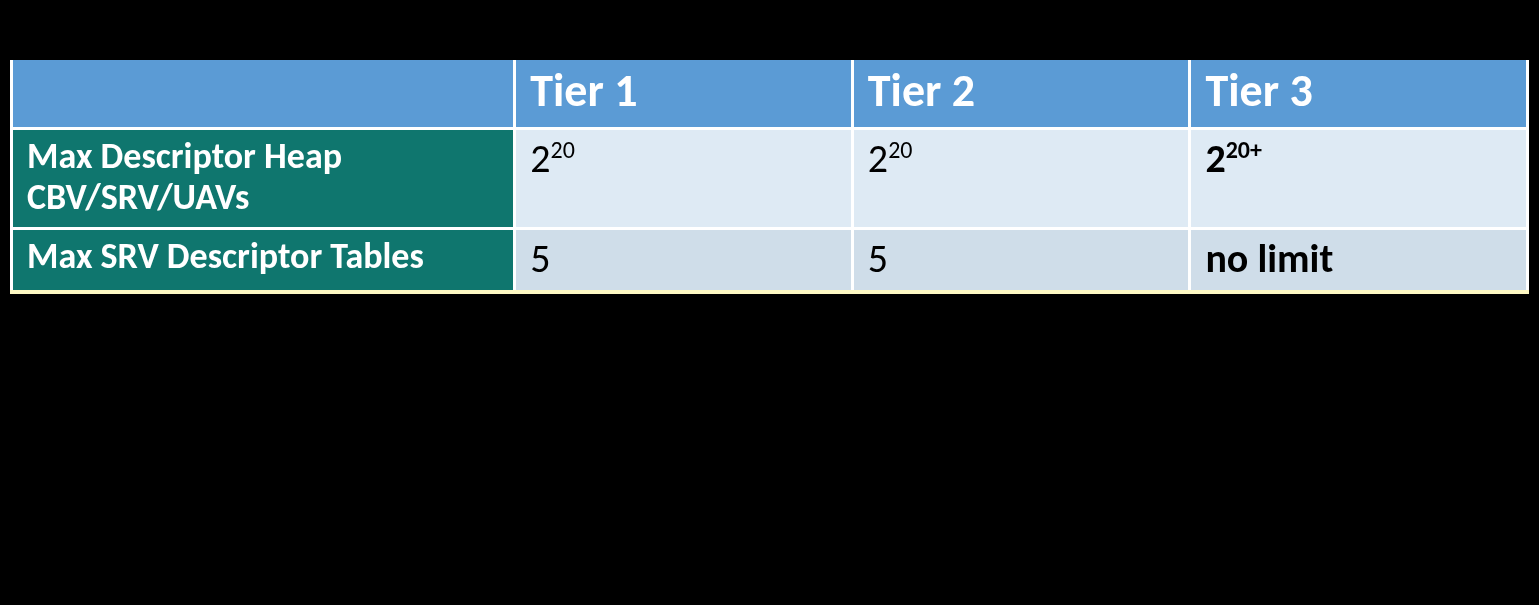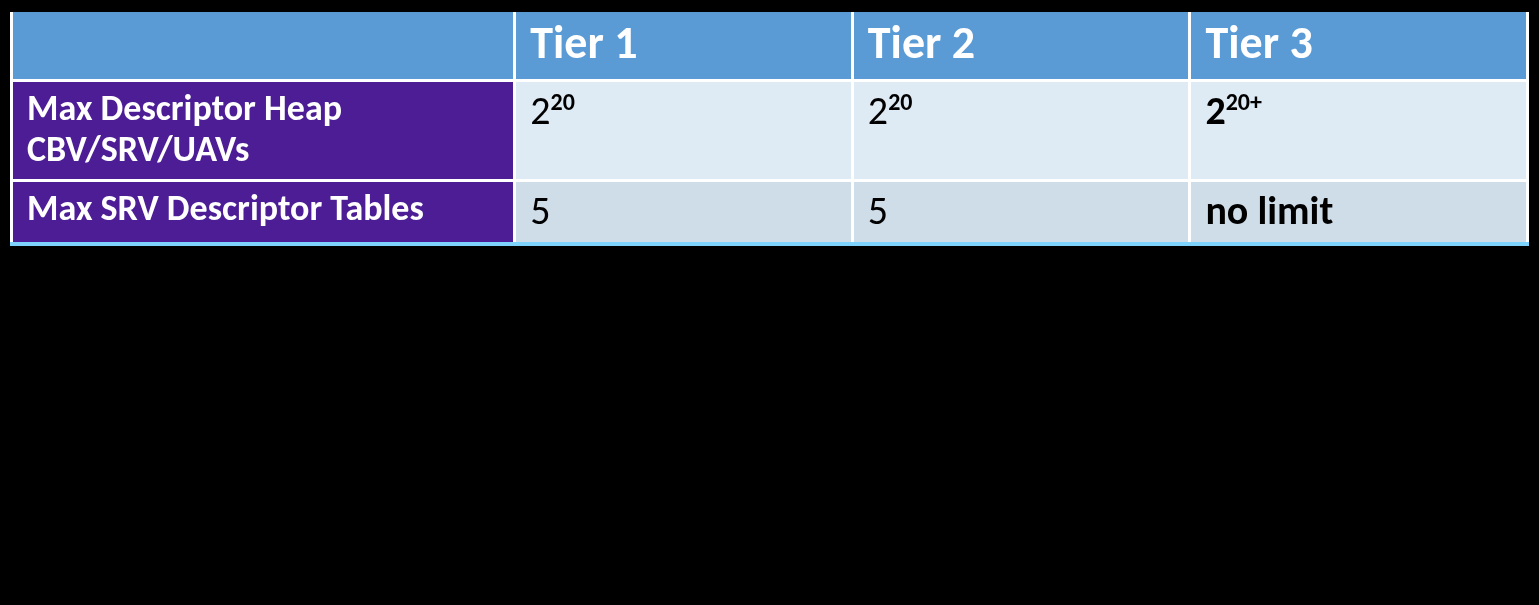--- a/index.html
+++ b/index.html
@@ -13,21 +13,22 @@
     height: 605px;
     background: #000;
     padding: 8px 10px 45px 10px;
     box-sizing: border-box;
   }
   table {
     border-collapse: collapse;
     width: 100%;
     table-layout: fixed;
     border-top: 4px solid #000;
-    border-bottom: 4px solid #7dd3fc;
+    border-bottom: 4px solid #fef9c3;
+    margin-top: 48px;
   }
   th, td {
     text-align: left;
     vertical-align: top;
     padding: 6px 14px 8px 14px;
     font-size: 40px;
     line-height: 1.15;
     border: 3px solid #fff;
   }
   col.c0 { width: 492px; }
@@ -40,35 +41,35 @@
     background: #5b9bd5;
     color: #fff;
     font-weight: 700;
     font-size: 46px;
     padding-top: 4px;
     padding-bottom: 10px;
   }
 
   
   tbody th {
-    background: #4c1d95;
+    background: #0f766e;
     color: #fff;
     font-weight: 700;
     font-size: 36px;
   }
 
   tbody td {
     color: #000;
   }
   
   tbody tr:nth-child(odd)  td { background: #deeaf4; }
   tbody tr:nth-child(even) td { background: #cfdde9; }
 
   .bold { font-weight: 700; }
-  sup { font-size: 0.6em; vertical-align: super; line-height: 0; font-weight: bold; }
+  sup { font-size: 0.6em; vertical-align: super; line-height: 0; }
 </style>
 </head>
 <body>
 
 <div class="wrap">
 <table>
   <colgroup>
     <col class="c0">
         <col class="c1">
         <col class="c2">

